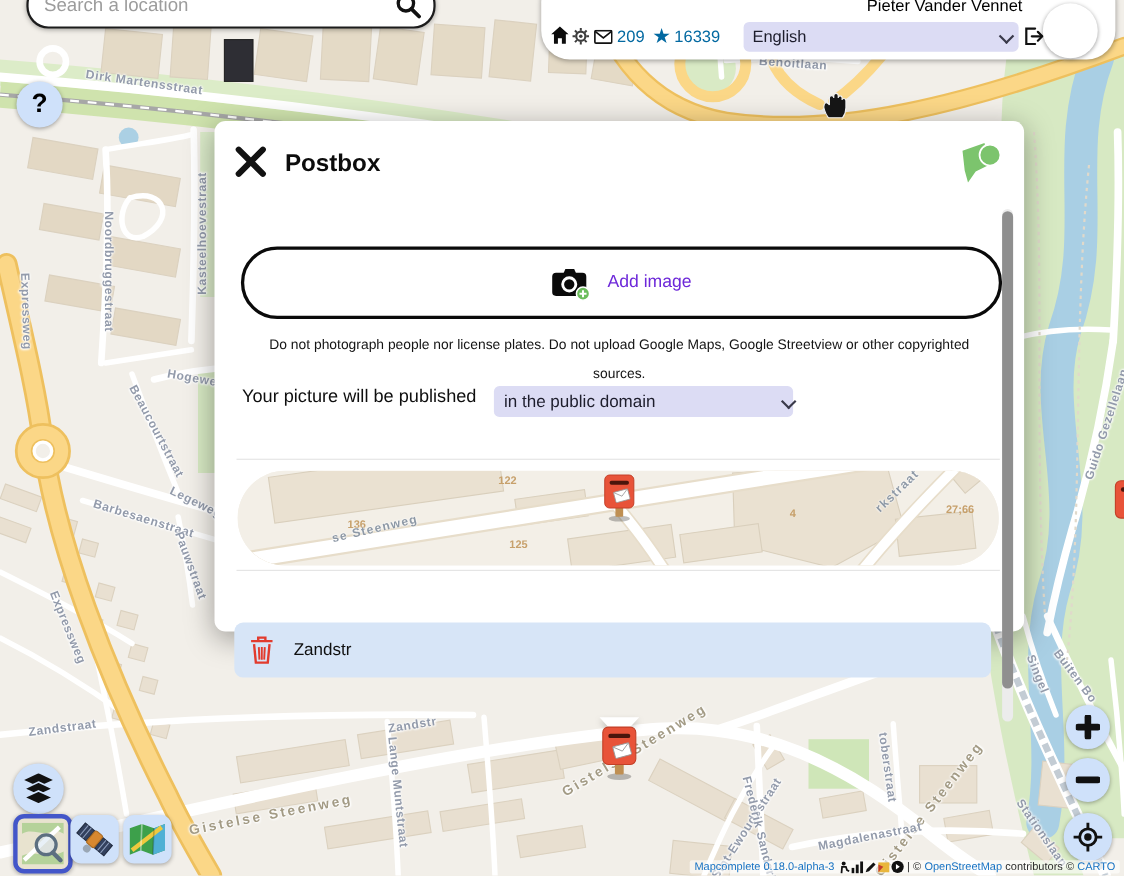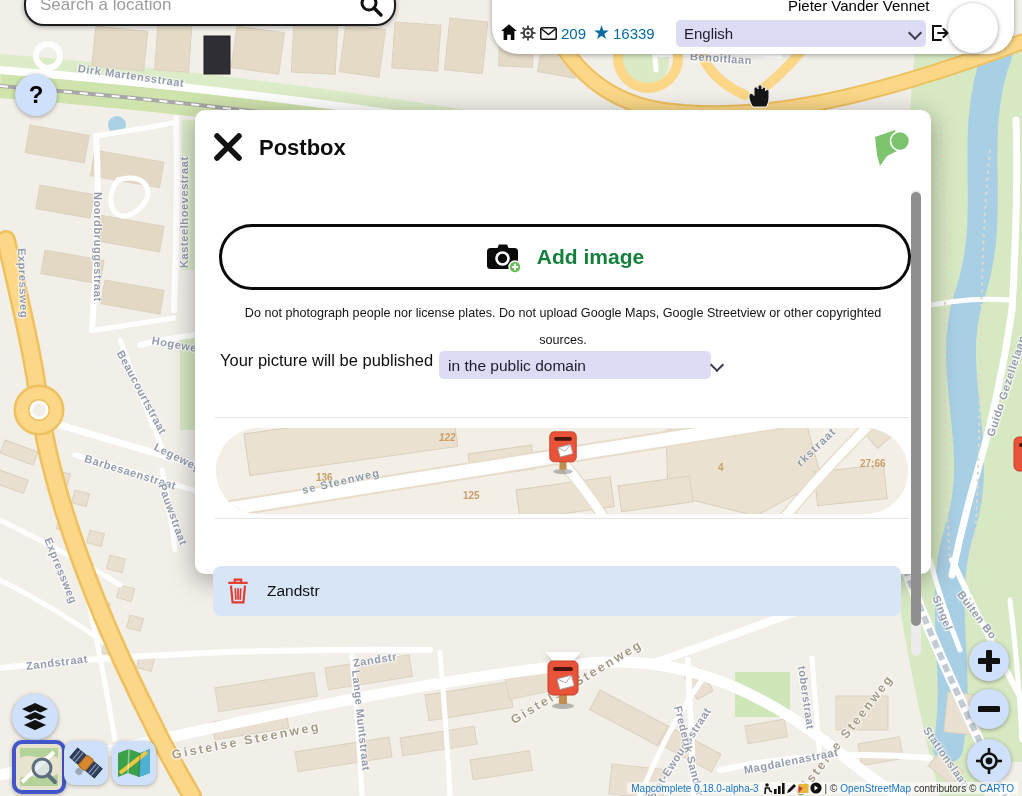--- a/index.html
+++ b/index.html
@@ -48,25 +48,25 @@
   #dialog-tail{position:absolute;left:545px;top:652px;width:0;height:0;z-index:8;
           border-left:18px solid transparent;border-right:18px solid transparent;border-top:20px solid #fff;
           filter:drop-shadow(0 3px 3px rgba(0,0,0,.2))}
   #dlg-title{position:absolute;left:64px;top:25px;font-size:22px;font-weight:700;color:#0c0c0c}
   #close-btn{position:absolute;left:18px;top:22px;width:30px;height:30px;cursor:pointer}
   #dlg-logo{position:absolute;left:676px;top:18px}
   #scroll-track{position:absolute;left:716px;top:80px;width:10px;height:466px;background:#ececec;border-radius:5px}
   #scroll-thumb{position:absolute;left:0;top:2px;width:10px;height:434px;background:#8f8f8f;border-radius:5px}
   #add-image-btn{position:absolute;left:24px;top:114px;width:686px;height:60px;border:3.5px solid #0a0a0a;border-radius:33px;
           background:#fff;display:flex;align-items:center;justify-content:center;gap:14px;cursor:pointer}
-  #add-image-btn span{font-size:21px;font-weight:700;color:#15803d}
+  #add-image-btn span{font-size:16px;font-weight:400;color:#6d28d9}
   #img-disclaimer{position:absolute;left:38px;top:190px;width:660px;text-align:center;font-size:12.6px;color:#141414;line-height:27px}
   #license-row{position:absolute;left:25px;top:241px;display:flex;align-items:flex-start}
   #license-label{font-size:16.5px;color:#0e0e0e}
-  #license-select{width:272px;height:28px;font-size:15.5px;padding-left:9px;margin-left:6px}
+  #license-select{width:272px;height:28px;font-size:15.5px;padding-left:9px;margin-left:16px}
   .divider{position:absolute;left:20px;width:694px;height:1px;background:#e3e3e3}
   #minimap{position:absolute;left:21px;top:318px;width:692px;height:86px;border-radius:43px;overflow:hidden;background:#f3efe7}
   #minimap-labels{position:absolute;inset:0;pointer-events:none}
   .mm-num{position:absolute;font-size:10px;font-weight:700;color:#c7a06b;white-space:nowrap;transform-origin:0 50%}
   .mm-street{position:absolute;font-size:11px;font-weight:700;color:#8e99a6;letter-spacing:1.2px;white-space:nowrap;transform-origin:0 50%;
           text-shadow:0 0 2px #fff,0 0 2px #fff}
   #delete-row{position:absolute;left:18px;top:456px;width:688px;height:50px;background:#d7e5f7;border-radius:8px;
           display:flex;align-items:center;cursor:pointer}
   #delete-row span{font-size:15.5px;color:#101010;margin-left:18px}
 
@@ -473,21 +473,21 @@
         <path d="M340,26 C360,50 380,75 400,110" stroke-width="12"></path>
         <path d="M560,100 C600,50 640,10 680,-30" stroke-width="12"></path>
       </g>
       <g stroke="#ffffff" fill="none" stroke-linecap="round">
         <path d="M-20,86 C150,58 400,20 710,-30" stroke-width="13"></path>
         <path d="M340,26 C360,50 380,75 400,110" stroke-width="9"></path>
         <path d="M560,100 C600,50 640,10 680,-30" stroke-width="9"></path>
       </g>
     </svg>
     <div id="minimap-labels">
-        <span class="mm-num" style="left: 223px; top: 4px; font-style: italic;">122</span>
+        <span class="mm-num" style="left: 237px; top: 4px;">122</span>
         <span class="mm-num" style="left: 100px; top: 44px;">136</span>
         <span class="mm-num" style="left: 247px; top: 62px;">125</span>
         <span class="mm-num" style="left: 502px; top: 34px;">4</span>
         <span class="mm-num" style="left: 644px; top: 30px;">27;66</span>
         <span class="mm-street" style="left: 86px; top: 56px; transform: rotate(-13deg);">se Steenweg</span>
         <span class="mm-street" style="left: 582px; top: 30px; transform: rotate(-44deg);">rkstraat</span>
       </div>
     <svg class="abs" style="left:332px;top:2px" width="30" height="46" viewBox="0 0 34 50">
       <ellipse cx="17" cy="46" rx="11" ry="3" fill="rgba(0,0,0,.25)"></ellipse>
       <rect x="13" y="32" width="8" height="12" rx="1" fill="#bf8f52"></rect>

